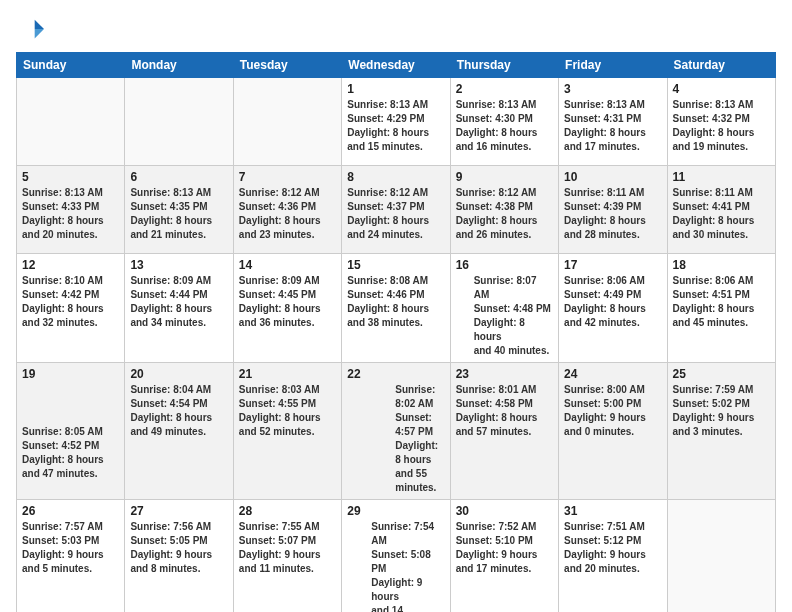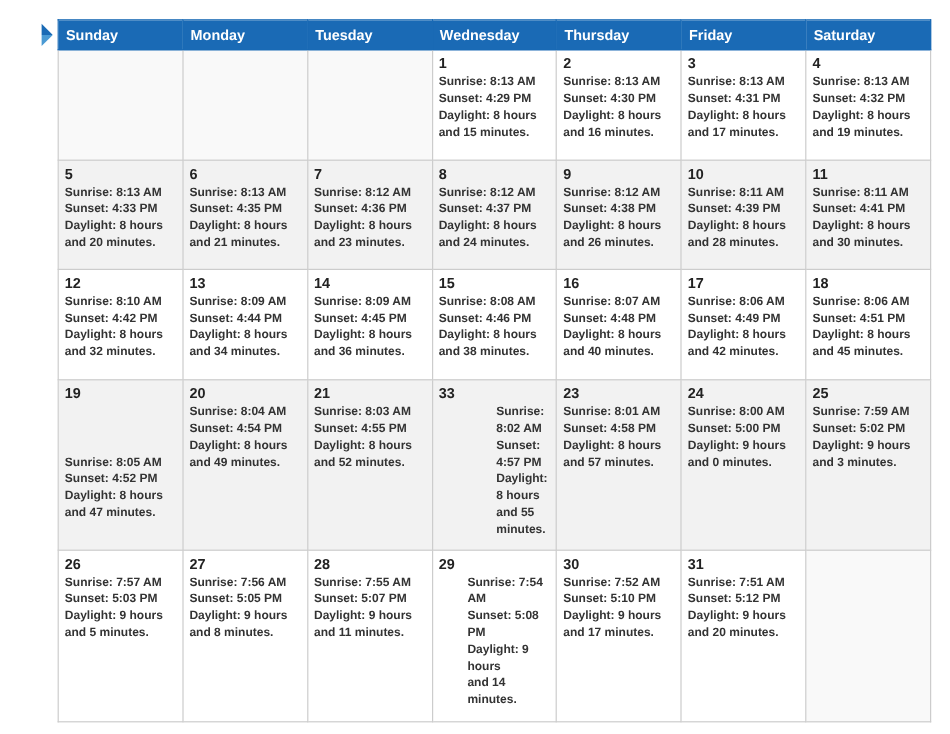--- a/index.html
+++ b/index.html
@@ -8,21 +8,21 @@
       height: 612px;
       font-family: Arial, sans-serif;
       background: #fff;
       overflow: hidden;
     }
     .page {
       width: 792px;
       height: 612px;
       padding: 16px 16px 10px 16px;
       display: flex;
-      flex-direction: row;
+      flex-direction: column;
     }
     .header {
       display: flex;
       justify-content: space-between;
       align-items: flex-start;
       margin-bottom: 8px;
     }
     .logo {
       display: flex;
       align-items: center;
@@ -246,21 +246,21 @@
           </td>
           <td>
             <span class="day-num">15</span>
             <div class="day-info" style="white-space: pre-line;">Sunrise: 8:08 AM
 Sunset: 4:46 PM
 Daylight: 8 hours
 and 38 minutes.</div>
           </td>
           <td>
             <span class="day-num">16</span>
-            <div class="day-info" style="white-space: pre-line;">Sunrise: 8:07 AM
+            <div class="day-info" style="white-space: pre-line; margin-left: 18px;">Sunrise: 8:07 AM
 Sunset: 4:48 PM
 Daylight: 8 hours
 and 40 minutes.</div>
           </td>
           <td>
             <span class="day-num">17</span>
             <div class="day-info" style="white-space: pre-line;">Sunrise: 8:06 AM
 Sunset: 4:49 PM
 Daylight: 8 hours
 and 42 minutes.</div>
@@ -289,21 +289,21 @@
 and 49 minutes.</div>
           </td>
           <td>
             <span class="day-num">21</span>
             <div class="day-info" style="white-space: pre-line;">Sunrise: 8:03 AM
 Sunset: 4:55 PM
 Daylight: 8 hours
 and 52 minutes.</div>
           </td>
           <td>
-            <span class="day-num">33</span>
+            <span class="day-num">22</span>
             <div class="day-info" style="white-space: pre-line; margin-left: 48px;">Sunrise: 8:02 AM
 Sunset: 4:57 PM
 Daylight: 8 hours
 and 55 minutes.</div>
           </td>
           <td>
             <span class="day-num">23</span>
             <div class="day-info" style="white-space: pre-line;">Sunrise: 8:01 AM
 Sunset: 4:58 PM
 Daylight: 8 hours

